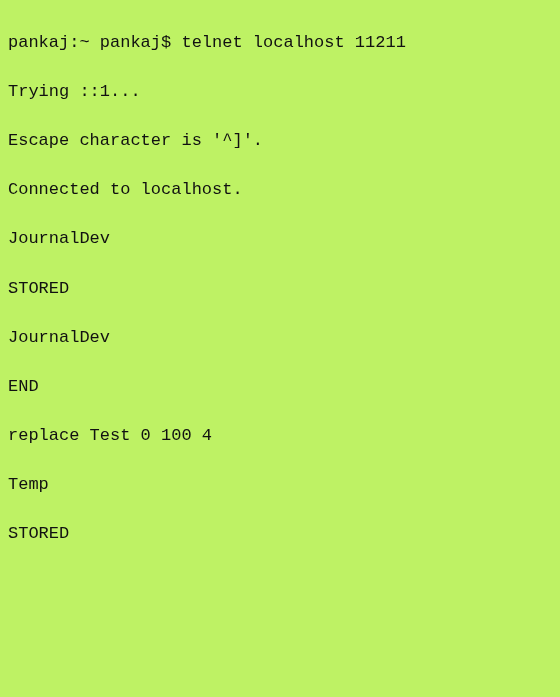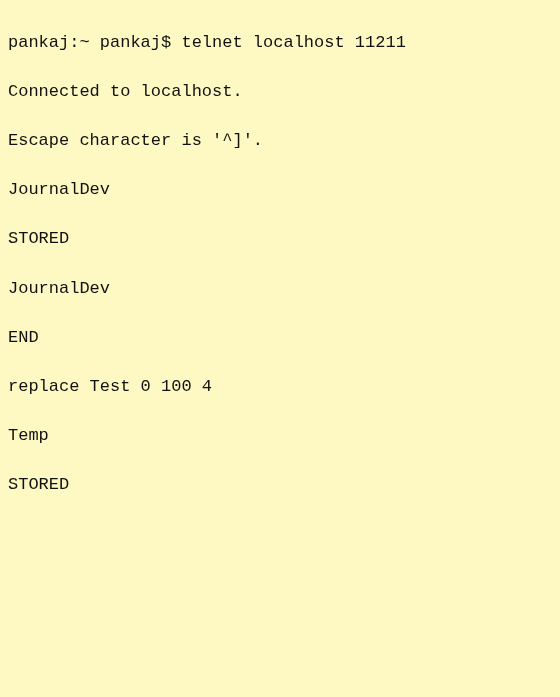--- a/index.html
+++ b/index.html
@@ -5,39 +5,40 @@
   html, body {
     margin: 0;
     padding: 0;
     background: #ffffff;
   }
   .terminal {
     width: 560px;
     height: 697px;
     box-sizing: border-box;
     padding: 6px 8px 0 8px;
-    background: #fef9c3;
+    background: #bef264;
     font-family: "Andale Mono", "Menlo", "Consolas", "Courier New", monospace;
     font-size: 17px;
     line-height: 24.6px;
     color: #111111;
     white-space: pre;
     position: relative;
   }
   .line {
     display: block;
   }
 </style>
 </head>
 <body>
 
 <div class="terminal">
 <span class="line"><span>pankaj:~ pankaj$ </span><span>telnet localhost 11211</span></span>
+<span class="line">Trying ::1...</span>
+<span class="line">Escape character is '^]'.</span>
 <span class="line">Connected to localhost.</span>
-<span class="line">Escape character is '^]'.</span>
 <span class="line">JournalDev</span>
 <span class="line">STORED</span>
 <span class="line">JournalDev</span>
 <span class="line">END</span>
 <span class="line">replace Test 0 100 4</span>
 <span class="line">Temp</span>
 <span class="line">STORED</span>
 
 
 

